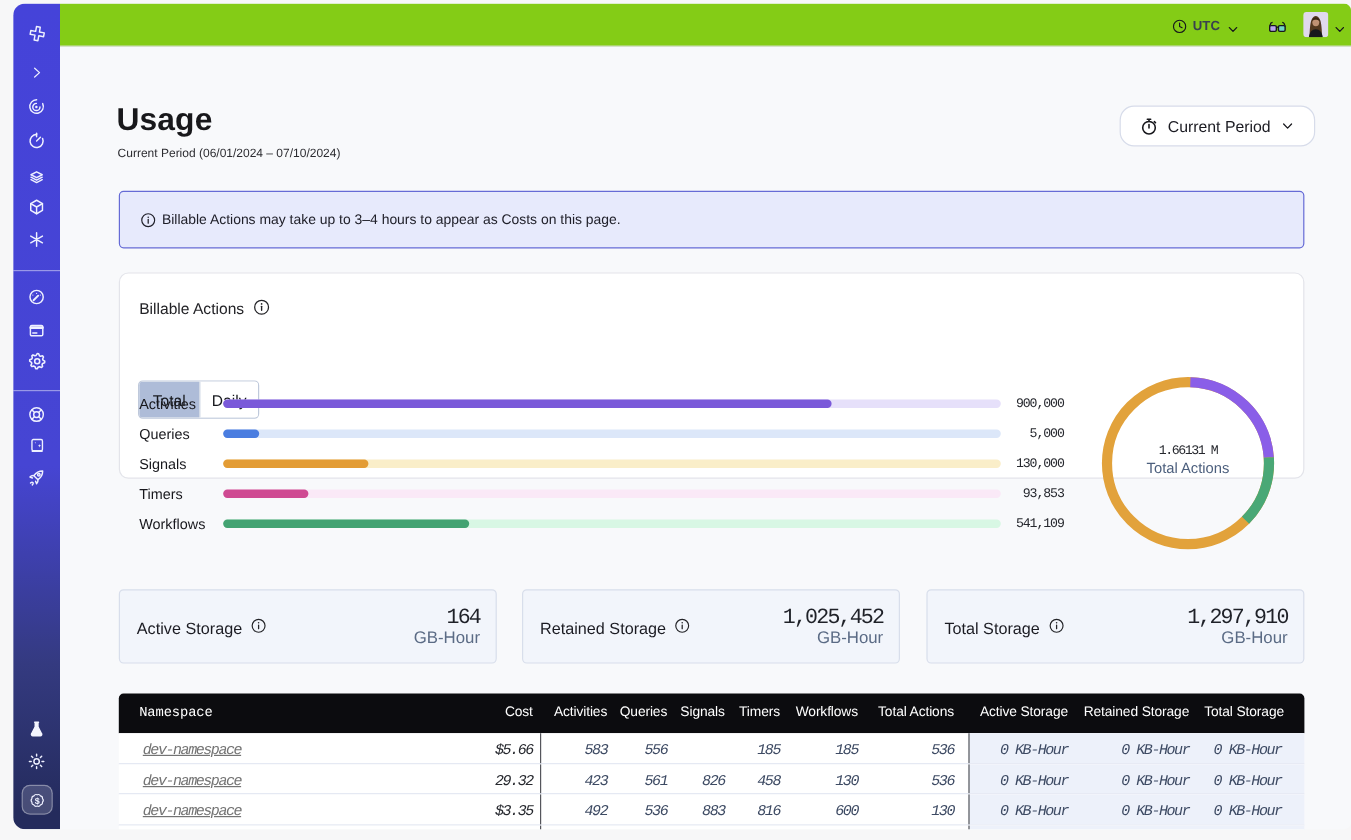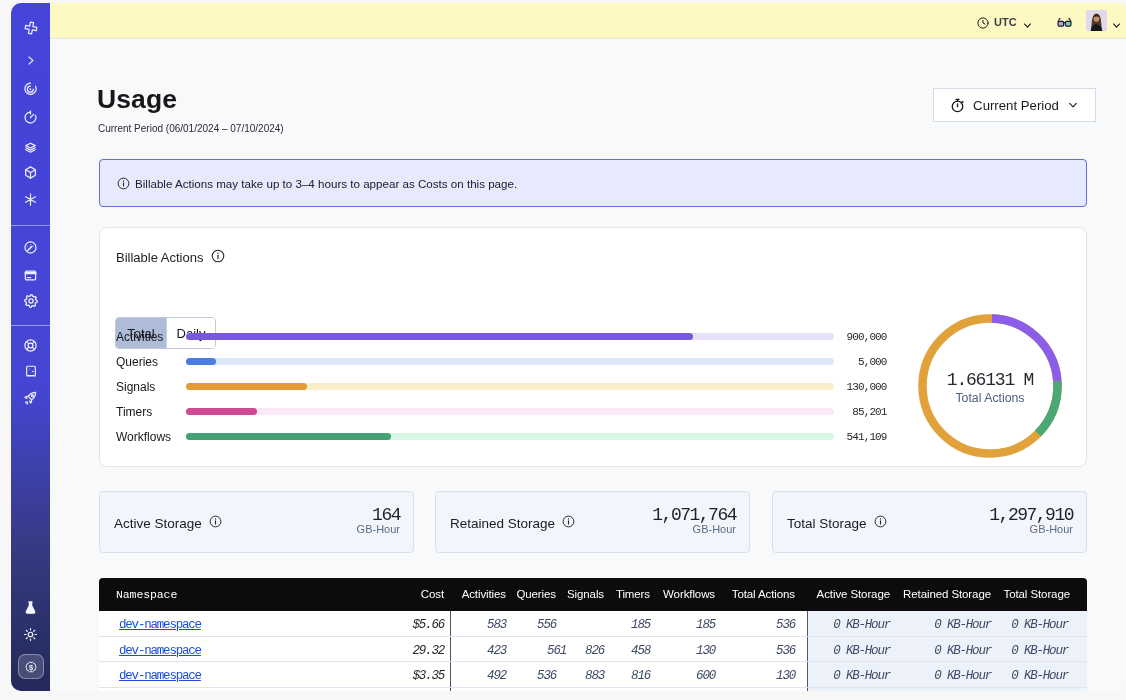--- a/index.html
+++ b/index.html
@@ -2,67 +2,67 @@
 <html><head>
 <meta charset="utf-8">
 <style>
   * { margin:0; padding:0; box-sizing:border-box; }
   html,body { width:1126px; height:700px; overflow:hidden; }
   body { background:#f7f7f8; font-family:"Liberation Sans", sans-serif; position:relative; }
   .window { position:absolute; left:11px; top:3px; width:1115px; height:688px; border-radius:10px 6px 6px 10px; overflow:hidden; background:#f8f9fb; }
   .sidebar { position:absolute; left:0; top:0; width:39px; height:688px; background:linear-gradient(180deg,#4543d9 0%,#4645d3 56%,#343a80 80%,#242b5c 98%); }
   .snav { position:absolute; left:0; width:39px; display:flex; justify-content:center; color:#f0f0ff; }
   .sdiv { position:absolute; left:0; width:39px; height:1px; background:rgba(255,255,255,0.45); }
-  .topbar { position:absolute; left:39px; top:0; right:0; height:36px; background:#fef9c3; border-bottom:1px solid #e4e4e8; }
+  .topbar { position:absolute; left:39px; top:0; right:0; height:36px; background:#84cc16; border-bottom:1px solid #e4e4e8; }
   .tbi { position:absolute; }
   .utc { position:absolute; left:944px; top:13px; font-size:11px; font-weight:700; color:#39414f; }
   .content { }
 
   
   .h1 { position:absolute; left:86px; top:81px; font-size:26.5px; font-weight:700; color:#18181b; letter-spacing:0.1px; }
   .sub { position:absolute; left:87px; top:120px; font-size:10px; color:#2c2c31; }
-  .period-btn { position:absolute; left:922px; top:85px; width:163px; height:34px; background:#fff; border:1px solid #d7dcea; border-radius:0; display:flex; align-items:center; justify-content:center; gap:8px; font-size:13.2px; color:#1b1b22; }
+  .period-btn { position:absolute; left:922px; top:85px; width:163px; height:34px; background:#fff; border:1px solid #d7dcea; border-radius:12px; display:flex; align-items:center; justify-content:center; gap:8px; font-size:13.2px; color:#1b1b22; }
 
   
   .banner { position:absolute; left:88px; top:156px; width:988px; height:48px; background:#e7eafc; border:1px solid #666bd6; border-radius:4px; display:flex; align-items:center; padding-left:17px; gap:5px; font-size:11.6px; color:#20202a; }
 
   
-  .ba-card { position:absolute; left:88px; top:224px; width:988px; height:240px; background:#fff; border:1px solid #e3e4ea; border-radius:8px; }
+  .ba-card { position:absolute; left:88px; top:224px; width:988px; height:172px; background:#fff; border:1px solid #e3e4ea; border-radius:8px; }
   .ba-title { position:absolute; left:16px; top:21px; font-size:13px; color:#232327; display:flex; align-items:center; gap:8px; }
   .tabs { position:absolute; left:15px; top:49px; display:flex; border:1px solid #bfc9db; border-radius:4px; overflow:hidden;margin-top:40px; }
   .tab { height:30px; display:flex; align-items:center; justify-content:center; font-size:13px; font-weight:400; color:#16181d; }
   .tab.sel { background:#aebcd8; width:50px; }
   .tab.unsel { background:#fff; width:49px; border-left:1px solid #c9d2e0; }
   .row-chart { position:absolute; left:0; top:96px; width:800px; }
   .brow { position:absolute; height:25px; display:flex; align-items:center; width:100%; }
   .blabel { position:absolute; left:16px; font-size:12px; color:#17171c; }
   .btrack { position:absolute; left:86px; width:648px; height:7px; border-radius:4px; }
   .bfill { position:absolute; left:86px; height:7px; border-radius:4px; }
   .bval { position:absolute; left:688px; width:98.5px; text-align:right; font-family:"Liberation Mono", monospace; font-size:11px; letter-spacing:-0.9px; color:#26282e; }
 
   .donut-wrap { position:absolute; left:810px; top:78px; width:160px; height:160px; }
   .donut-center { position:absolute; left:0; top:64px; width:160px; text-align:center; }
-  .donut-num { font-family:"Liberation Mono", monospace; font-size:18px; letter-spacing:-1.2px; color:#26282e; }
+  .donut-num { font-family:"Liberation Mono", monospace; font-size:11px; letter-spacing:-1.2px; color:#26282e; }
   .donut-lbl { font-size:12.3px; color:#4c5f7d; margin-top:1px; }
 
   
   .stat { position:absolute; top:488px; height:62px; width:315px; background:#f2f5fb; border:1px solid #d8deeb; border-radius:4px; }
   .stat .lab { position:absolute; left:14px; top:0; height:62px; display:flex; align-items:center; gap:7px; font-size:13.5px; color:#1b1b22; }
   .stat .num { position:absolute; right:13px; top:13px; font-family:"Liberation Mono", monospace; font-size:18px; letter-spacing:-1.5px; color:#1f2128; }
-  .stat .unit { position:absolute; right:13px; top:31px; font-size:11px; color:#5b6b85; }
+  .stat .unit { position:absolute; right:13px; top:31px; font-size:14px; color:#5b6b85; }
 
   
   .table { position:absolute; left:88px; top:575px; width:988px; }
   .thead { height:33px; background:#0c0c0f; border-radius:4px 4px 0 0; position:relative; color:#fff; font-size:11.5px; font-weight:400; letter-spacing:-0.1px; }
   .thead span { position:absolute; top:10px; }
   .trow { height:26px; background:#fff; border-bottom:1px solid #dfe4f0; position:relative; font-family:"Liberation Mono", monospace; font-size:12.5px; letter-spacing:-1.2px; color:#3d4a63; }
   .trow:nth-child(3) { height:25px; }
   .trow .stor-bg { position:absolute; left:708px; top:0; bottom:0; width:280px; background:#edf1fa; }
   .trow span { position:absolute; top:7px; }
-  .ns { text-decoration:underline; color:#1d4ed8; }
+  .ns { text-decoration:underline; color:#737373;font-style:italic; }
   .cost { color:#26282e; }
   .vline1 { position:absolute; left:351px; top:0; bottom:0; width:1px; background:#55565c; }
   .vline2 { position:absolute; left:708px; top:0; bottom:0; width:1px; background:#55565c; }
   .r { text-align:right;font-style:italic; }
 </style>
 </head>
 <body>
 <div class="window">
 
   <div class="sidebar" id="sidebar">
@@ -252,21 +252,21 @@
           <div class="brow" style="top:50.2px;">
             <span class="blabel">Signals</span>
             <span class="btrack" style="background:#faeec9;"></span>
             <span class="bfill" style="background:#e39c35; width:121.176px;"></span>
             <span class="bval">130,000</span>
           </div>
           <div class="brow" style="top:75.30000000000001px;">
             <span class="blabel">Timers</span>
             <span class="btrack" style="background:#fae9f7;"></span>
             <span class="bfill" style="background:#cf4a92; width:71.28px;"></span>
-            <span class="bval">85,201</span>
+            <span class="bval">93,853</span>
           </div>
           <div class="brow" style="top:100.4px;">
             <span class="blabel">Workflows</span>
             <span class="btrack" style="background:#d8f7e4;"></span>
             <span class="bfill" style="background:#43a372; width:205.416px;"></span>
             <span class="bval">541,109</span>
           </div>
         </div>
       <div class="donut-wrap">
         <svg width="160" height="160" viewBox="0 0 160 160">
@@ -291,21 +291,21 @@
             </svg></span></div>
       <div class="num">164</div>
         <div class="unit">GB-Hour</div>
     </div>
     <div class="stat" style="left:424px;">
       <div class="lab">Retained Storage <span class="info-i"><svg width="13" height="13" viewBox="0 0 16 16" fill="none">
               <circle cx="8" cy="8" r="6.6" stroke="#232327" stroke-width="1.2"></circle>
               <path d="M8 7.2 L8 11" stroke="#232327" stroke-width="1.3" stroke-linecap="round"></path>
               <circle cx="8" cy="4.9" r="0.8" fill="#232327"></circle>
             </svg></span></div>
-      <div class="num">1,071,764</div>
+      <div class="num">1,025,452</div>
         <div class="unit">GB-Hour</div>
     </div>
     <div class="stat" style="left:761px;">
       <div class="lab">Total Storage <span class="info-i"><svg width="13" height="13" viewBox="0 0 16 16" fill="none">
               <circle cx="8" cy="8" r="6.6" stroke="#232327" stroke-width="1.2"></circle>
               <path d="M8 7.2 L8 11" stroke="#232327" stroke-width="1.3" stroke-linecap="round"></path>
               <circle cx="8" cy="4.9" r="0.8" fill="#232327"></circle>
             </svg></span></div>
       <div class="num">1,297,910</div>
         <div class="unit">GB-Hour</div>
@@ -341,21 +341,21 @@
           <span class="r" style="width:892px; left:0;">0 KB-Hour</span>
           <span class="r" style="width:969px; left:0;">0 KB-Hour</span>
         </div>
         <div class="trow">
           <div class="stor-bg"></div>
           <div class="vline1"></div>
           <div class="vline2"></div>
           <span class="ns" style="left:20px;">dev-namespace</span>
           <span class="cost r" style="width:345px; left:0;">29.32</span>
           <span class="r" style="width:407px; left:0;">423</span>
-          <span class="r" style="width:457px; left:10px;">561</span>
+          <span class="r" style="width:457px; left:0;">561</span>
           <span class="r" style="width:505px; left:0;">826</span>
           <span class="r" style="width:551px; left:0;">458</span>
           <span class="r" style="width:616px; left:0;">130</span>
           <span class="r" style="width:696px; left:0;">536</span>
           <span class="r" style="width:791px; left:0;">0 KB-Hour</span>
           <span class="r" style="width:892px; left:0;">0 KB-Hour</span>
           <span class="r" style="width:969px; left:0;">0 KB-Hour</span>
         </div>
         <div class="trow">
           <div class="stor-bg"></div>

